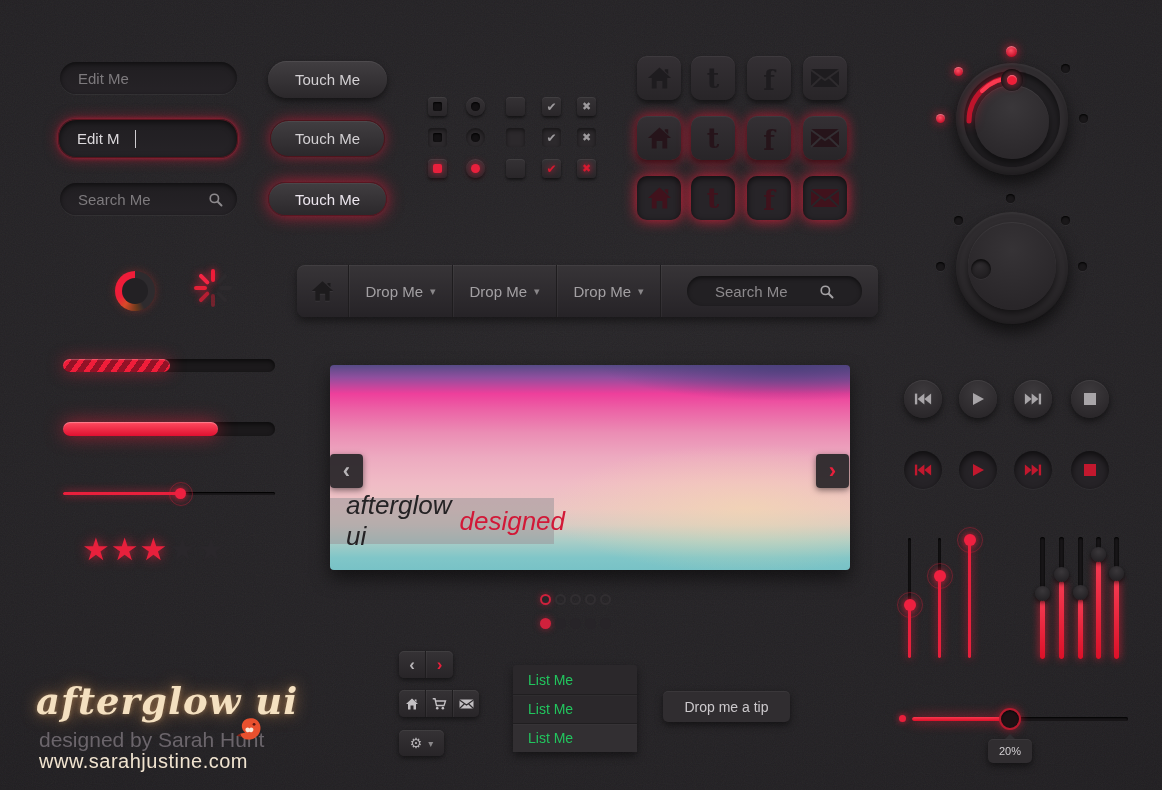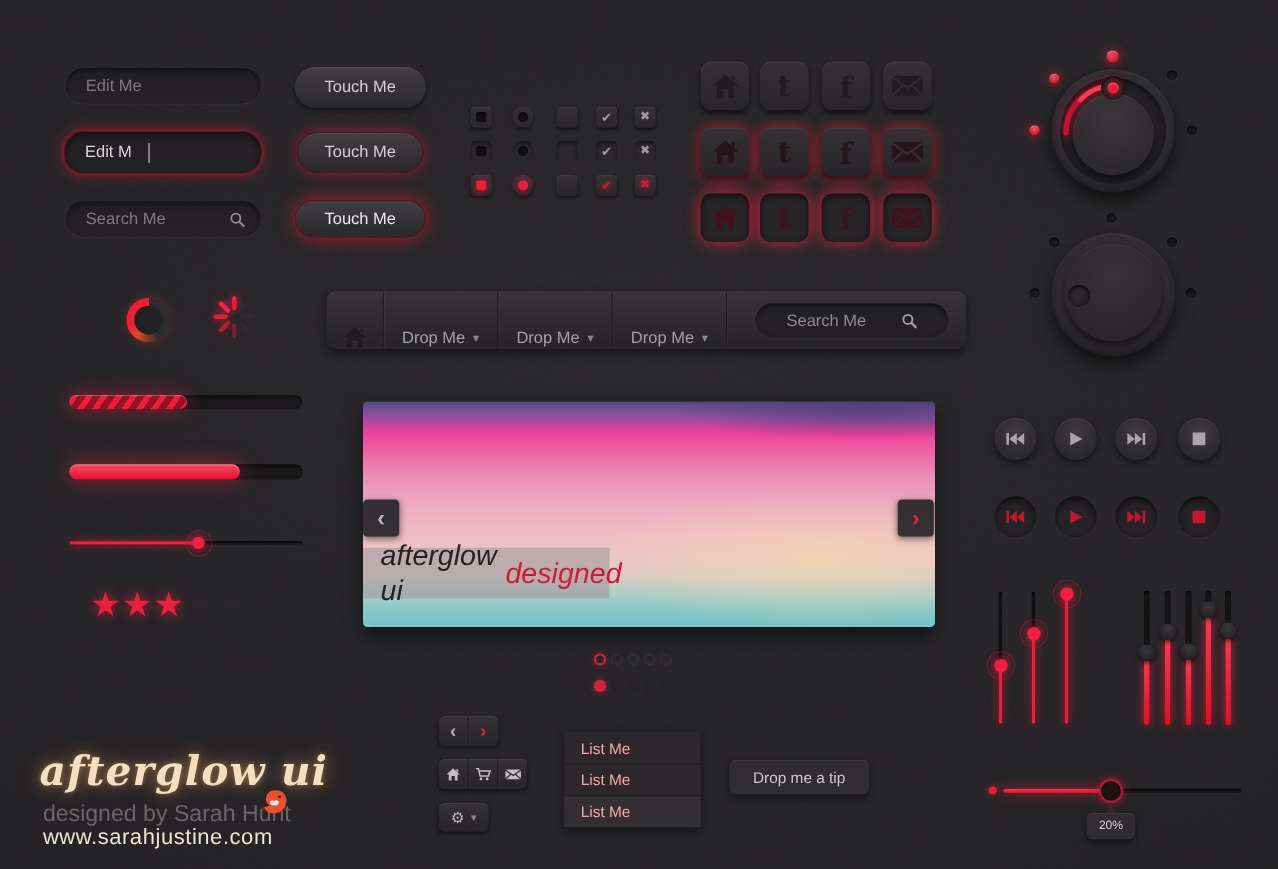--- a/index.html
+++ b/index.html
@@ -50,21 +50,21 @@
   .soc.hov{color:#26141a;filter:drop-shadow(0 0 6px rgba(236,30,60,.75));}
   .soc.prs{background:#272428;box-shadow:inset 0 2px 6px rgba(0,0,0,.65);color:#40121c;
     filter:drop-shadow(0 0 7px rgba(240,30,60,.9));}
   .soc .glyph-letter{font-family:"DejaVu Serif","Liberation Serif",serif;font-weight:bold;font-size:27px;line-height:1;}
 
   
   #navbar{border-radius:8px;background:linear-gradient(#373437,#262327);
     box-shadow:0 4px 8px rgba(0,0,0,.45), inset 0 1px 0 rgba(255,255,255,.05);}
   .nav-sep{position:absolute;top:0;width:1px;height:100%;background:#1e1c1e;box-shadow:1px 0 0 rgba(255,255,255,.04);}
   .nav-item{position:absolute;top:0;height:100%;display:flex;align-items:center;justify-content:center;
-    gap:7px;color:#a3a0a3;font-size:15px;cursor:pointer;margin-top:16px;}
+    gap:7px;color:#a3a0a3;font-size:15px;cursor:pointer;}
   .nav-caret{color:#8a878a;font-size:11px;}
   .nav-search{border-radius:15px;background:#222023;box-shadow:inset 0 2px 4px rgba(0,0,0,.55);
     display:flex;align-items:center;}
   .nav-search input{background:transparent;border:0;outline:0;color:#8d8a8d;font-size:15px;padding:0 0 0 28px;width:130px;}
   .nav-search input::placeholder{color:#8d8a8d;opacity:1;}
 
   
   #carousel{border-radius:4px;overflow:hidden;box-shadow:0 8px 18px rgba(0,0,0,.55);
     background:
       radial-gradient(55% 45% at 80% 70%, rgba(246,222,170,.5), rgba(246,222,170,0) 70%),
@@ -145,21 +145,21 @@
   
   .grp{border-radius:5px;background:linear-gradient(#353235,#282528);
     box-shadow:0 2px 5px rgba(0,0,0,.5), inset 0 1px 0 rgba(255,255,255,.06);display:flex;align-items:stretch;}
   .grp .cell{display:flex;align-items:center;justify-content:center;color:#c3c0c3;cursor:pointer;}
   .grp .div{width:1px;background:#1e1c1e;box-shadow:1px 0 0 rgba(255,255,255,.04);}
   .chev{font-size:17px;font-weight:bold;color:#b7b4b7;}
   .chev.red{color:#e8203c;}
 
   
   #listbox{background:#2b282b;border-radius:3px;box-shadow:0 4px 9px rgba(0,0,0,.45);}
-  #listbox .li{height:29px;display:flex;align-items:center;padding-left:15px;color:#fca5a5;font-size:14px;cursor:pointer;}
+  #listbox .li{height:29px;display:flex;align-items:center;padding-left:15px;color:#22c55e;font-size:14px;cursor:pointer;}
   #listbox .li + .li{border-top:1px solid #201e20;box-shadow:inset 0 1px 0 rgba(255,255,255,.025);}
   #listbox .li.hov{background:#322f32;}
   .tipbox{background:#302d30;border-radius:5px;box-shadow:0 3px 7px rgba(0,0,0,.5), inset 0 1px 0 rgba(255,255,255,.05);
     display:flex;align-items:center;justify-content:center;color:#ccc9cc;font-size:14px;}
   #slider-tip{font-size:11px;color:#d2cfd2;}
   #slider-tip .arrow{position:absolute;left:50%;top:-5px;margin-left:-5px;width:0;height:0;
     border-left:5px solid transparent;border-right:5px solid transparent;border-bottom:5px solid #302d30;}
 
   
   #logo{font-family:"DejaVu Serif","Liberation Serif",serif;font-style:italic;font-weight:bold;font-size:37px;

